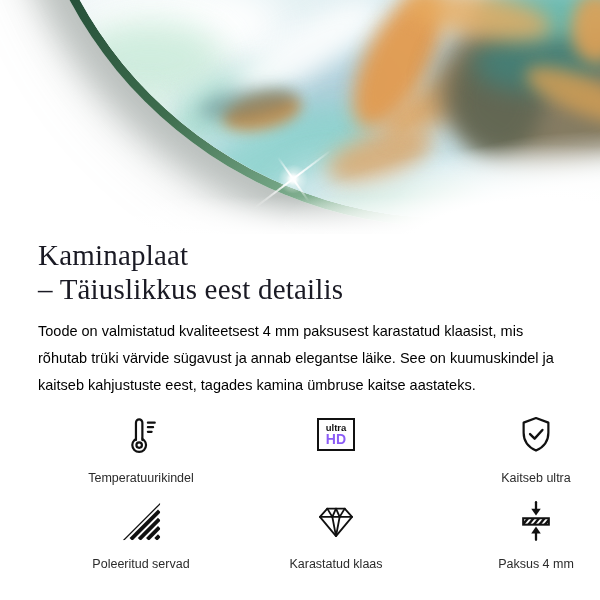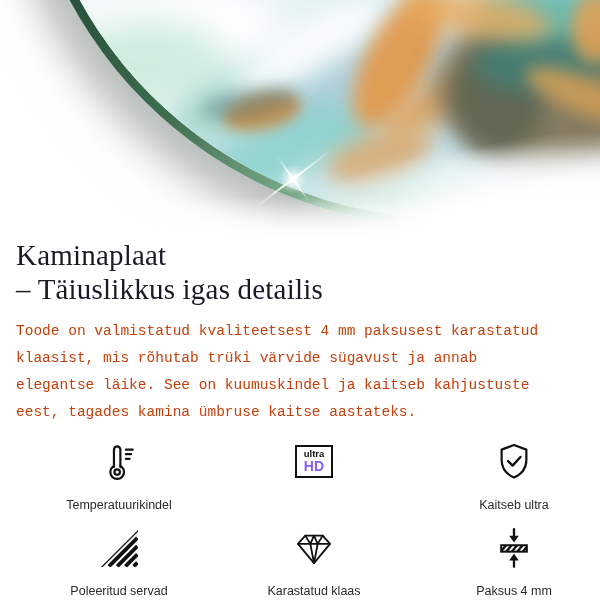--- a/index.html
+++ b/index.html
@@ -32,25 +32,25 @@
   }
   .sparkle{position:absolute;left:253px;top:139px;width:80px;height:80px;pointer-events:none;}
   .sparkle .glow{position:absolute;inset:0;border-radius:50%;
     background:radial-gradient(circle at 50% 50%, rgba(255,255,255,.95) 0 5%, rgba(255,255,255,.45) 12%, rgba(255,255,255,0) 26%);}
   .sparkle .ray{position:absolute;left:50%;top:50%;height:2.4px;transform-origin:center;filter:blur(.4px);
     background:linear-gradient(90deg, rgba(255,255,255,0), #fff 42%, #fff 58%, rgba(255,255,255,0));}
   .sparkle .ray.r1{width:96px;margin-left:-48px;margin-top:-1.2px;transform:rotate(-37deg);}
   .sparkle .ray.r2{width:54px;margin-left:-27px;margin-top:-1.2px;transform:rotate(55deg);}
 
   
-  .content{padding:5px 38px 0 16px;}
+  .content{padding:5px 38px 0 38px;}
   h1{margin:0;font-family:"Liberation Serif", serif;font-weight:400;
      font-size:29px;line-height:1.16;color:#1a1a24;letter-spacing:.2px;}
   h1 span{display:block;}
-  .intro{margin:12px 0 4px;font-size:14.5px;line-height:1.85;color:#c2410c;font-family:Liberation Mono, monospace;}
+  .intro{margin:12px 0 4px;font-size:14.5px;line-height:1.85;color:#000000;}
 
   
   .features{margin-top:13px;display:grid;grid-template-columns:190px 200px 200px;
             row-gap:12px;padding-left:8px;}
   .feature{display:flex;flex-direction:column;align-items:center;}
   .icon-wrap{height:46px;display:flex;align-items:center;justify-content:center;color:#111;}
   .feature-label{margin-top:13px;font-size:12.5px;line-height:1.2;color:#2b2b2b;text-align:center;}
   .uhd-box{width:38px;height:33px;border:2.5px solid #111;display:flex;flex-direction:column;
            align-items:center;justify-content:center;box-sizing:border-box;}
   .uhd-top{font-size:9.5px;font-weight:700;line-height:1;color:#111;}
@@ -93,21 +93,21 @@
   <div class="sparkle">
     <span class="ray r1"></span>
     <span class="ray r2"></span>
     <span class="glow"></span>
   </div>
 </div>
 
 <div class="content">
   <h1>
     <span>Kaminaplaat</span>
-    <span>– Täiuslikkus igas detailis</span>
+    <span>– Täiuslikkus eest detailis</span>
   </h1>
   <p class="intro">Toode on valmistatud kvaliteetsest 4 mm paksusest karastatud klaasist, mis rõhutab trüki värvide sügavust ja annab elegantse läike. See on kuumuskindel ja kaitseb kahjustuste eest, tagades kamina ümbruse kaitse aastateks.</p>
 
   <div class="features">
 
     <div class="feature">
       <div class="icon-wrap">
         <svg class="icon" width="44" height="44" viewBox="0 0 48 48" fill="none" stroke="currentColor" stroke-width="2.4" stroke-linecap="round">
           <circle cx="22" cy="35" r="7.5"></circle>
           <rect x="19.3" y="25.5" width="5.4" height="4.6" fill="#ffffff" stroke="none"></rect>

